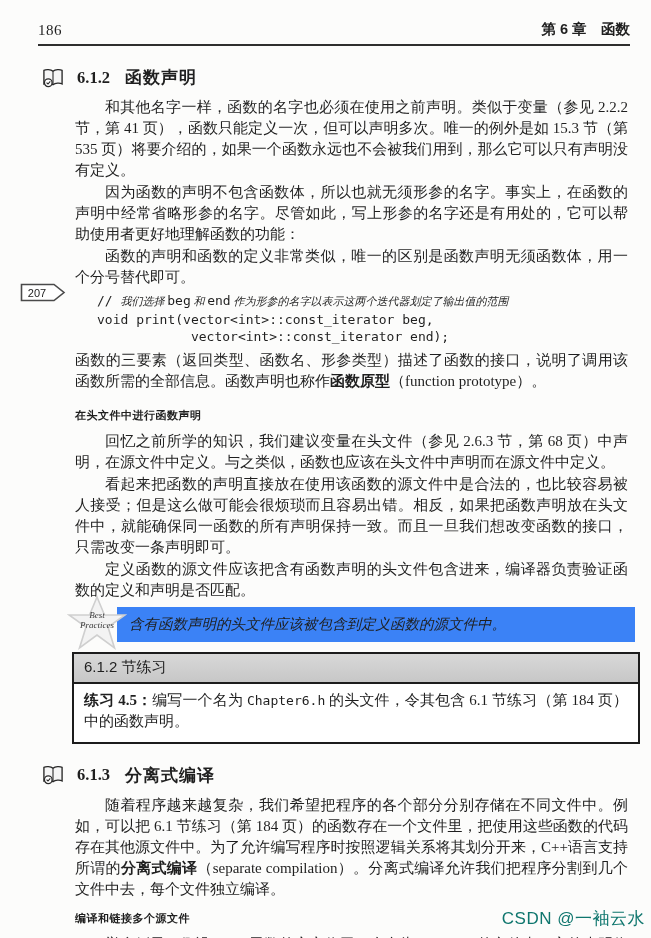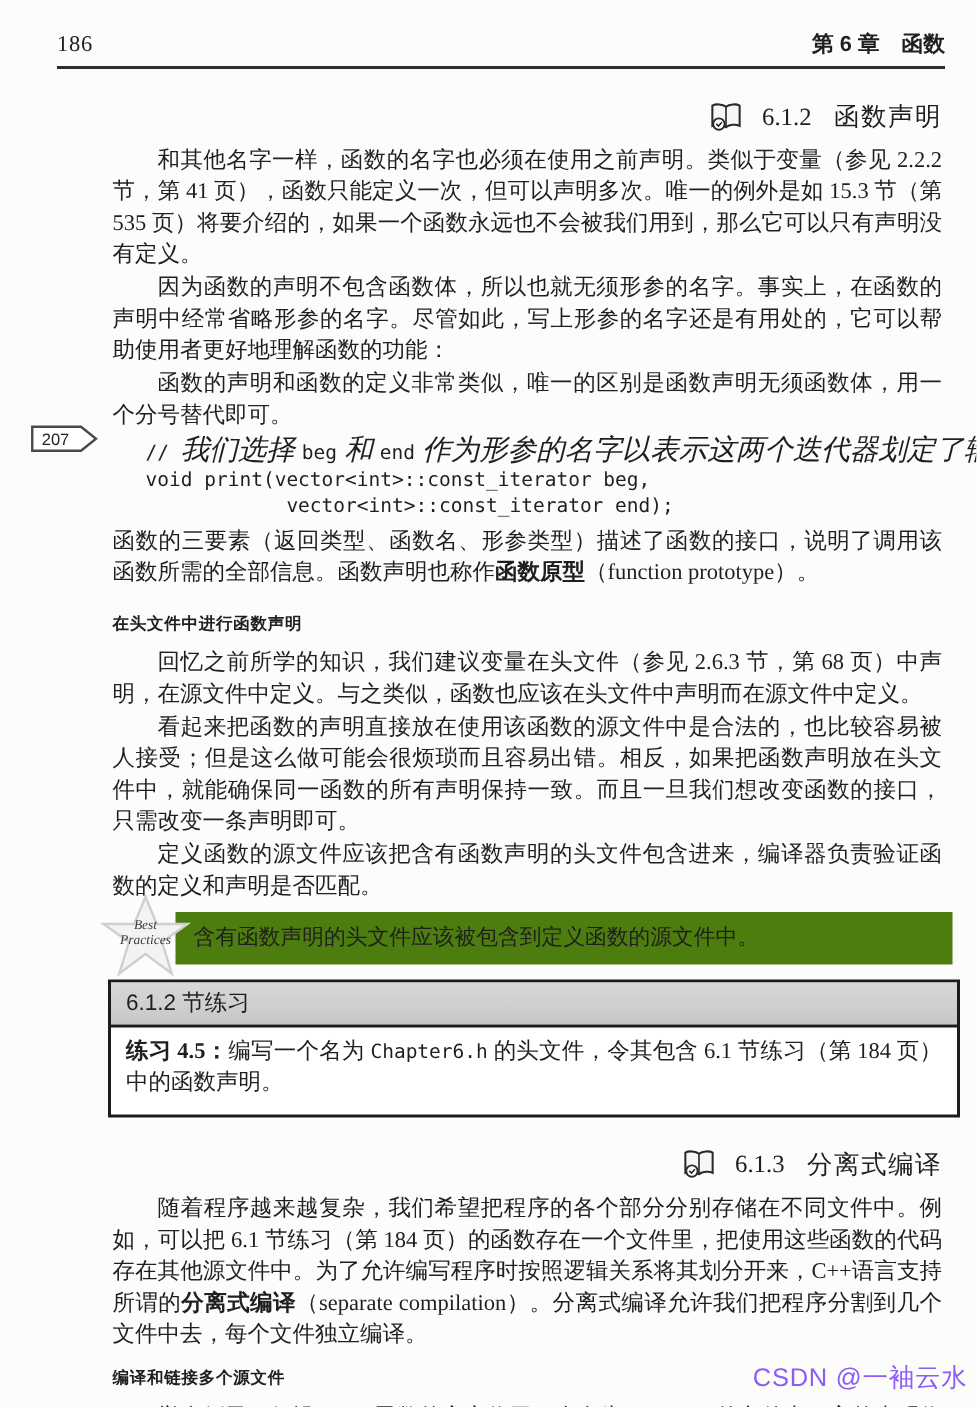--- a/index.html
+++ b/index.html
@@ -23,58 +23,58 @@
   .chap-title{font-family:"Liberation Sans","DejaVu Sans",sans-serif;font-weight:bold;font-size:14.5px;}
 
   .content{position:absolute;top:46px;left:75px;width:553px;}
 
   p{margin:1px 0 0;font-size:15px;line-height:21px;text-align:justify;}
   p.indent{text-indent:2em;}
 
   .sec-heading{
     display:flex;align-items:center;
     margin:20px 0 8px -33px;
-    font-weight:normal;
-    justify-content:flex-end;
+    font-weight:bold;
   }
   .sec-heading .book-ic{flex:0 0 auto;margin-right:13px;display:flex;}
   .sec-num{font-size:16.5px;font-family:"Liberation Serif",serif;margin-right:15px;}
   .sec-title{font-size:17px;font-family:"Liberation Sans","DejaVu Sans",sans-serif;letter-spacing:1px;}
 
   h3.subhead{
     margin:13px 0 6px;
     font-size:11px;line-height:20px;
     font-family:"Liberation Sans","DejaVu Sans",sans-serif;
     font-weight:bold;letter-spacing:.5px;
   }
   h3.subhead2{margin-top:8px;}
 
   .code{
     margin:4px 0 4px 22px;
     font-family:"DejaVu Sans Mono","Liberation Mono",monospace;
     font-size:13px;line-height:17.5px;
   }
   .code-line{white-space:pre;}
-  .cm{font-style:italic;font-family:"Liberation Serif",serif;font-size:19px;}
+  .cm{font-style:italic;font-family:"Liberation Serif",serif;font-size:11px;}
   .code-inline,.code span{letter-spacing:0;}
   span.code{font-family:"DejaVu Sans Mono","Liberation Mono",monospace;font-size:13px;margin:0;}
   span.b{font-weight:bold;}
 
   
   .bp-row{position:relative;margin-top:6px;}
   .bp-badge{position:absolute;left:-8px;top:-12px;width:60px;height:56px;}
   .bp-badge .bp-label{
     position:absolute;top:15px;left:0;width:100%;
     text-align:center;font-family:"Liberation Serif",serif;
     font-style:italic;font-size:9px;line-height:10px;color:#3a3a3a;
   }
   .bp-box{
     margin-left:42px;margin-right:-7px;
-    background:#4d7c0f;
+    background:#3b82f6;
     padding:7px 12px 8px;
+    font-style:italic;
     font-size:14.5px;line-height:20px;
   }
 
   
   .exercise{
     margin:10px -12px 0 -3px;
     border:2px solid #1c1c1c;
     background:#fff;
   }
   .ex-header{
@@ -87,21 +87,21 @@
   .ex-body{
     padding:6px 10px 9px;
     font-size:15px;line-height:21.5px;text-align:justify;
   }
 
   .margin-marker{position:absolute;left:20px;top:283px;}
 
   .watermark{
     position:absolute;right:6px;bottom:8px;
     font-family:"Liberation Sans","DejaVu Sans",sans-serif;
-    font-size:17px;color:#8b5cf6;letter-spacing:.5px;
+    font-size:17px;color:#0f766e;letter-spacing:.5px;
   }
 </style>
 </head>
 <body>
 
 <div class="page">
 
   <div class="running-head">
     <span class="folio">186</span>
     <span class="chap-title">第 6 章　函数</span>

